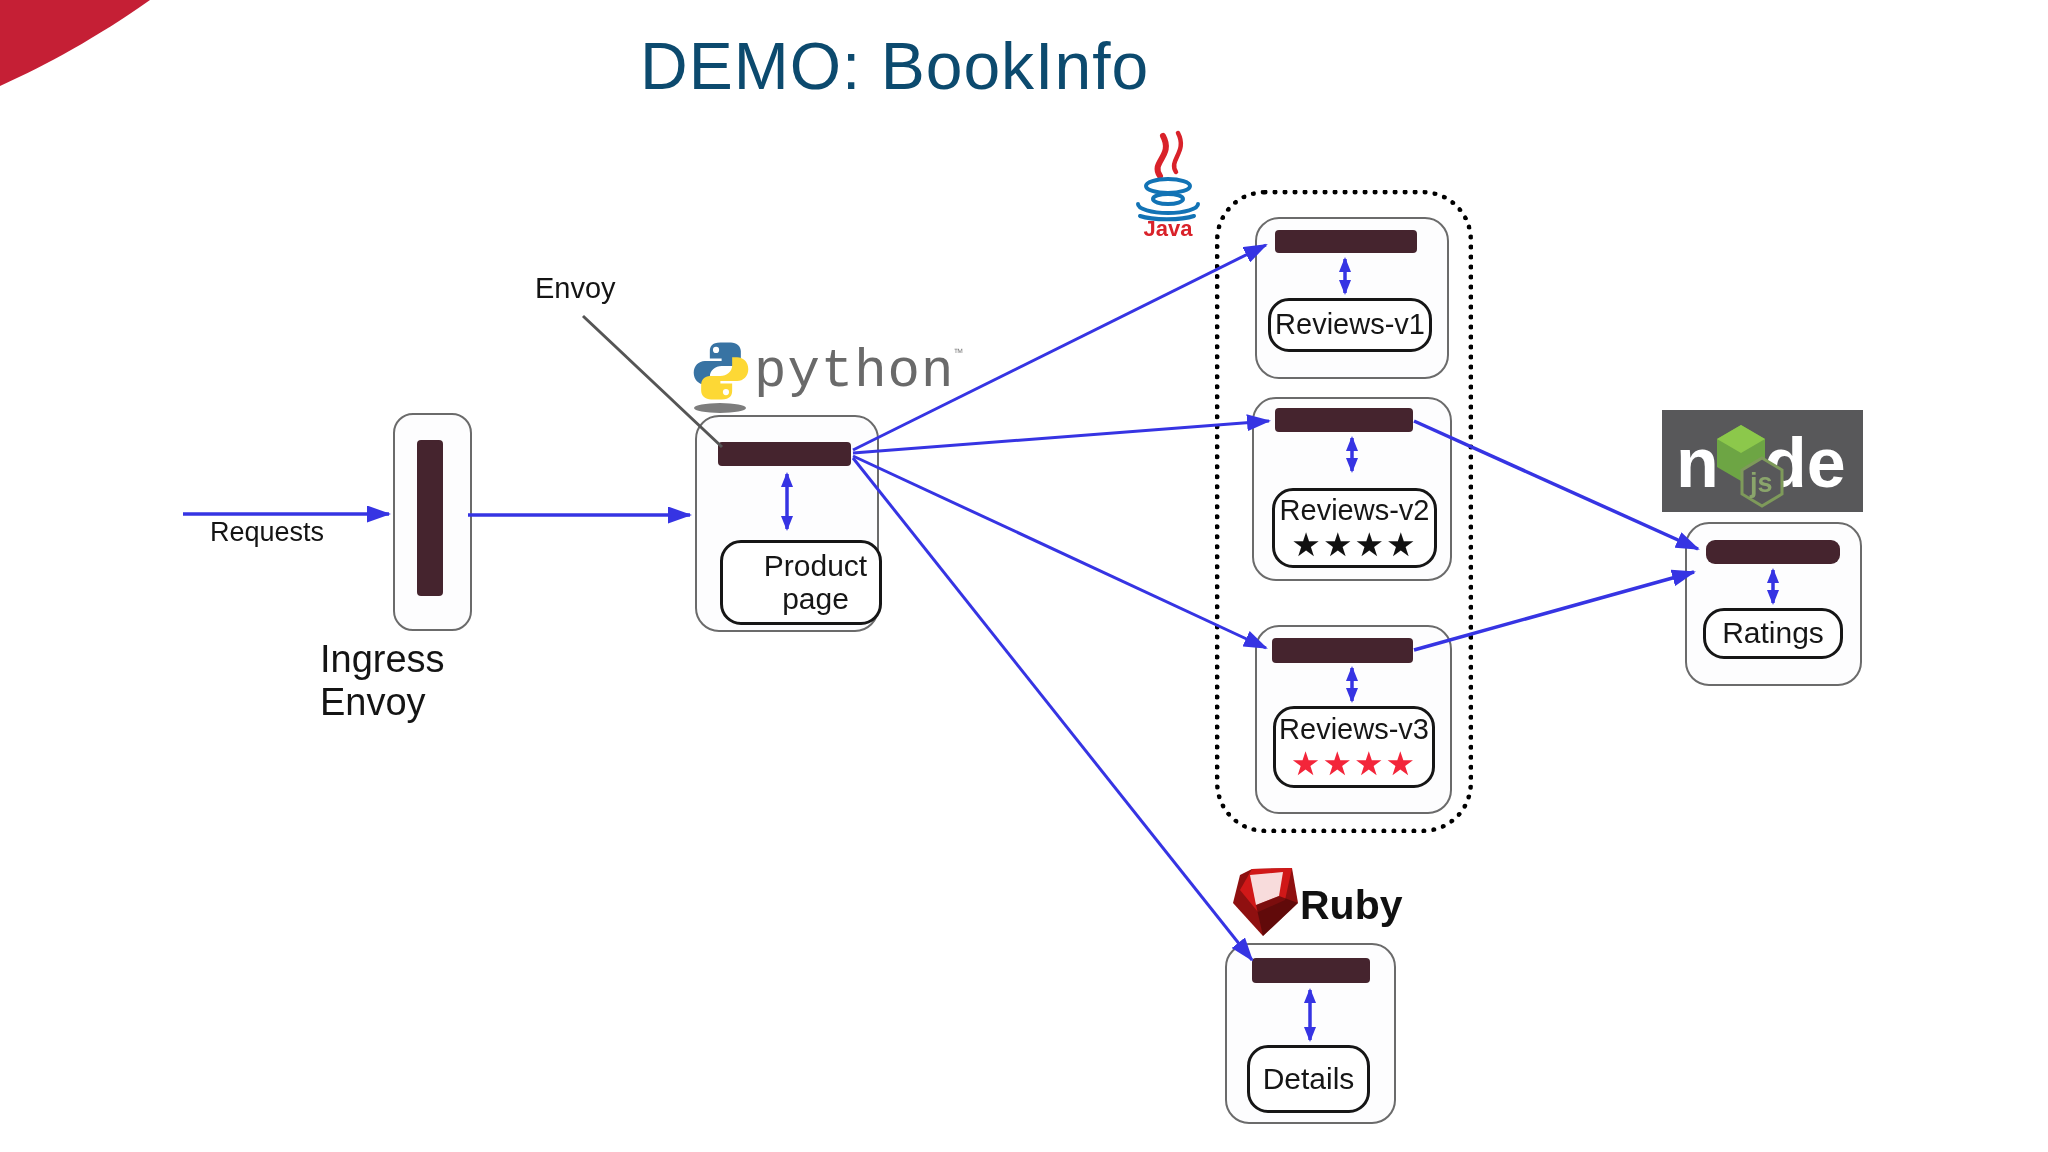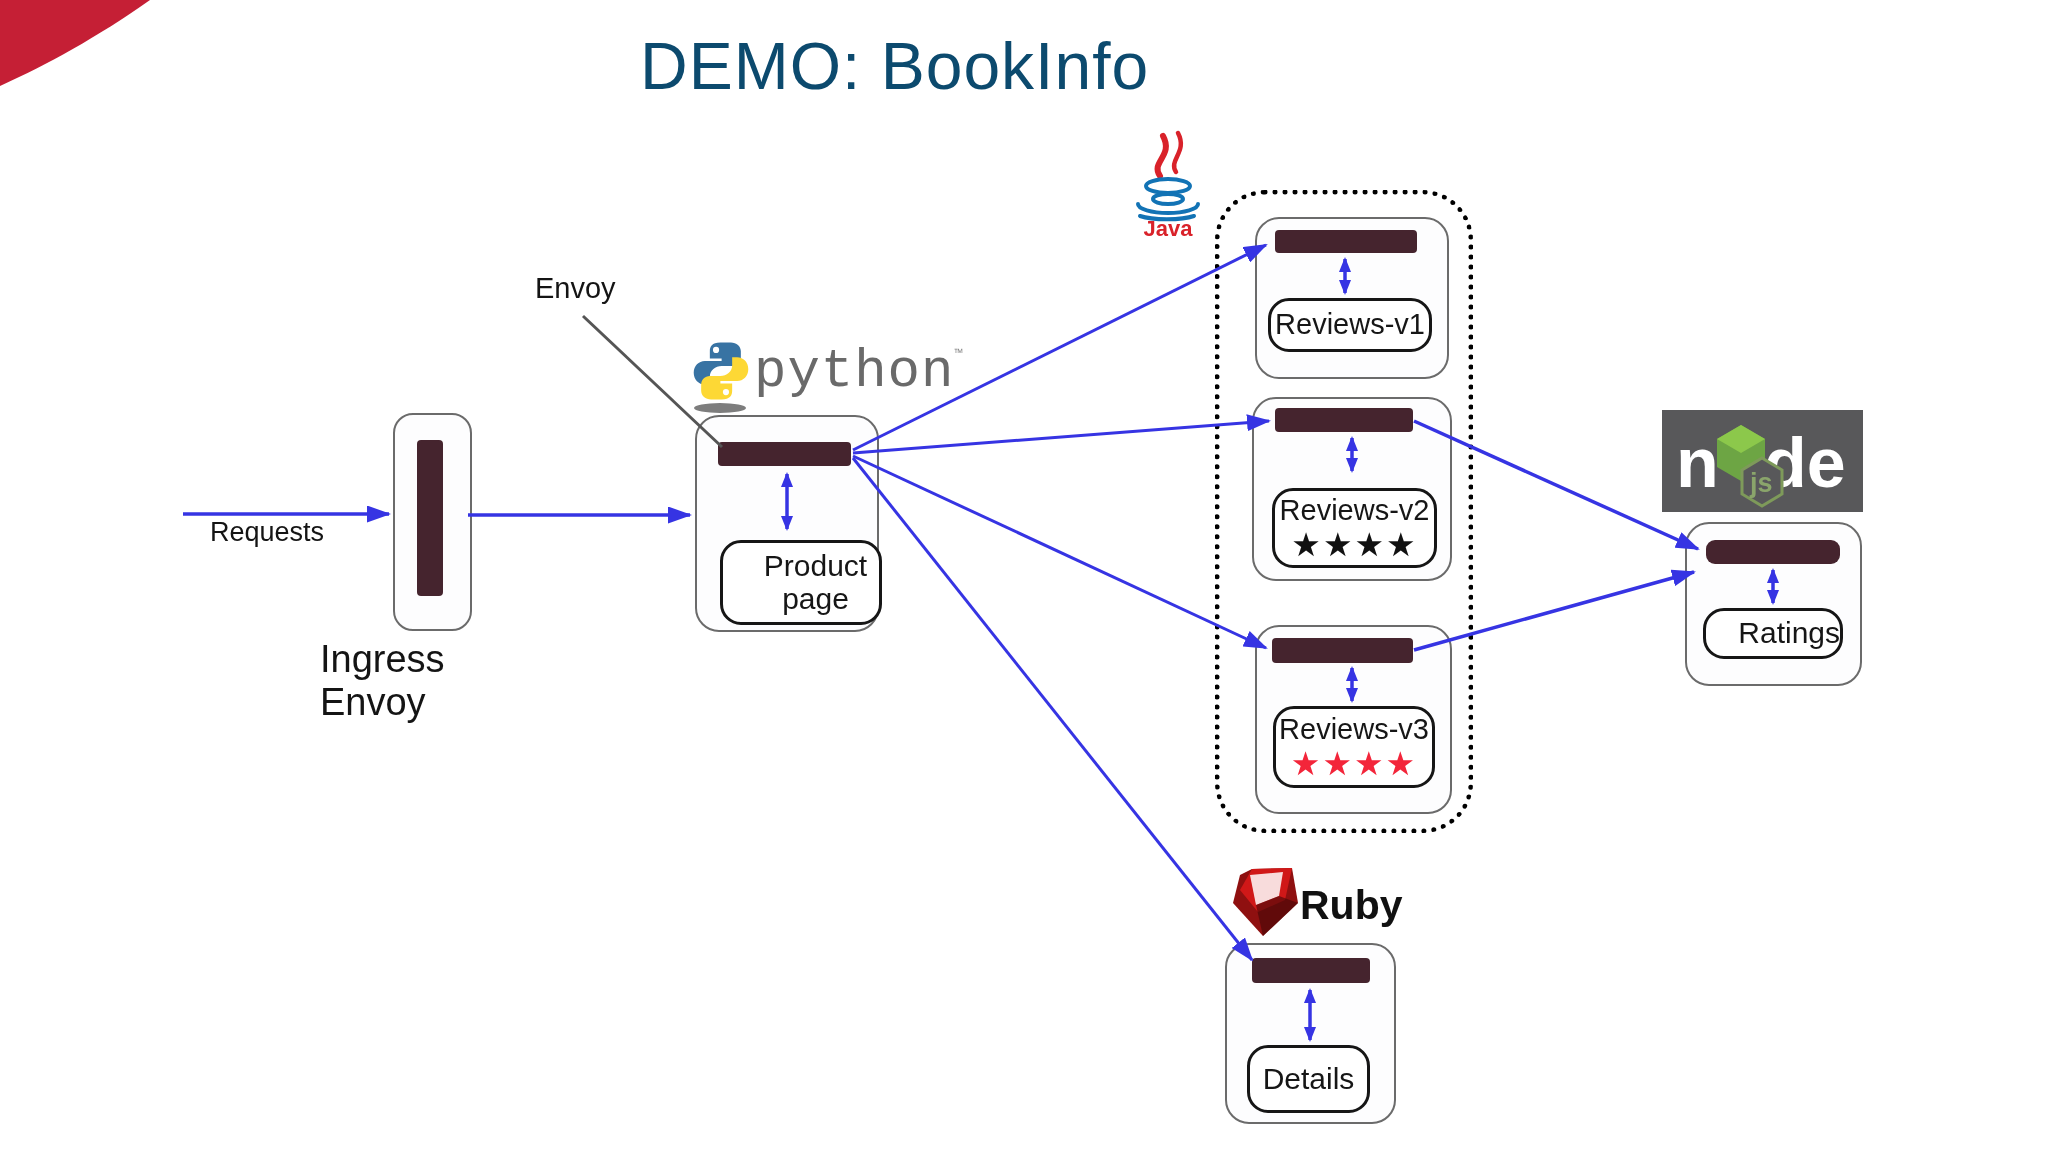--- a/index.html
+++ b/index.html
@@ -78,21 +78,21 @@
 
   <div class="svc" style="left:1255px;top:625px;width:193px;height:185px;"></div>
   <div class="bar" style="left:1272px;top:638px;width:141px;height:25px;"></div>
   <div class="lbl" style="left:1273px;top:706px;width:156px;height:76px;">
     <div class="t sm">Reviews-v3</div>
     <div class="stars stars-red">★★★★</div>
   </div>
 
   <div class="svc" style="left:1685px;top:522px;width:173px;height:160px;"></div>
   <div class="bar round" style="left:1706px;top:540px;width:134px;height:24px;"></div>
-  <div class="lbl" style="left:1703px;top:608px;width:134px;height:45px;align-items:flex-end;">
+  <div class="lbl" style="left:1703px;top:608px;width:134px;height:45px;">
     <div class="t">Ratings</div>
   </div>
 
   <div class="ruby-lbl">Ruby</div>
 
   <div class="svc" style="left:1225px;top:943px;width:167px;height:177px;"></div>
   <div class="bar" style="left:1252px;top:958px;width:118px;height:25px;"></div>
   <div class="lbl" style="left:1247px;top:1045px;width:117px;height:62px;">
     <div class="t">Details</div>
   </div>

